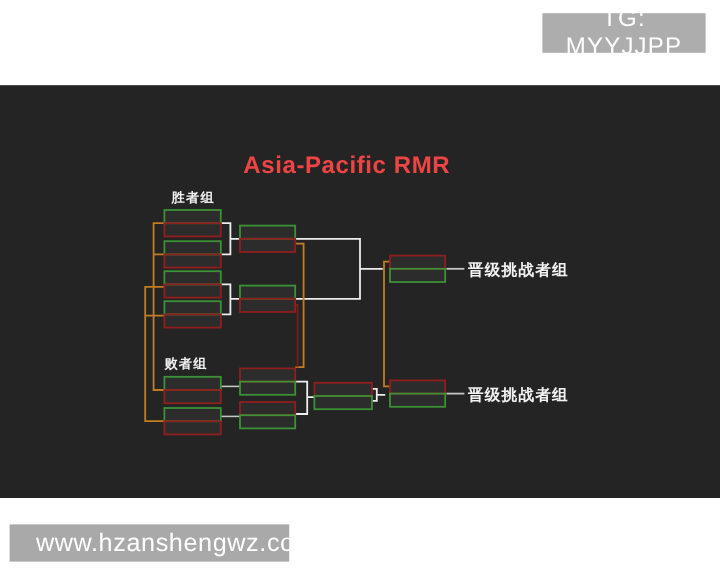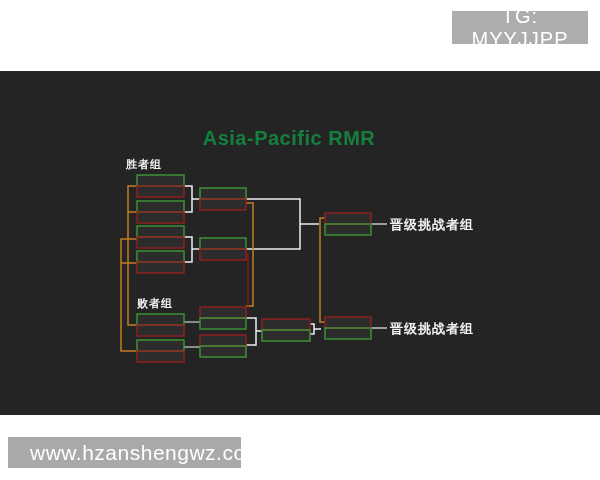--- a/index.html
+++ b/index.html
@@ -11,26 +11,26 @@
   .top-strip{position:absolute;left:0;top:0;width:600px;height:71px;background:#ffffff;}
   .tg-badge{
     position:absolute;left:452px;top:11px;width:136px;height:33px;
     background:#adadad;color:#ffffff;font-size:20px;
     display:flex;align-items:center;justify-content:center;letter-spacing:1px;text-align:center;
   }
   .panel{position:absolute;left:0;top:71px;width:600px;height:344px;background:#242424;}
   #bracket-svg{position:absolute;left:0;top:0;width:600px;height:480px;}
   .diagram-title{
     position:absolute;left:172px;top:127px;width:234px;text-align:center;
-    color:#15803d;font-size:20px;font-weight:700;letter-spacing:.5px;
+    color:#ef4444;font-size:20px;font-weight:700;letter-spacing:.5px;
   }
   .group-label{
     position:absolute;color:#f0f0f0;font-size:11px;font-weight:700;letter-spacing:1px;
   }
-  .winners-label{left:126px;top:157px;}
+  .winners-label{left:143px;top:157px;}
   .losers-label{left:137px;top:296px;}
   .qualifier-label{
     position:absolute;left:390px;color:#f2f2f2;font-size:13px;font-weight:700;letter-spacing:1px;
   }
   .qualifier-upper{top:216px;}
   .qualifier-lower{top:320px;}
   .zhihu-mark{
     position:absolute;right:15px;top:369px;color:#f5f5f5;font-size:17px;letter-spacing:1px;
   }
   .bottom-strip{position:absolute;left:0;top:415px;width:600px;height:65px;background:#ffffff;}

